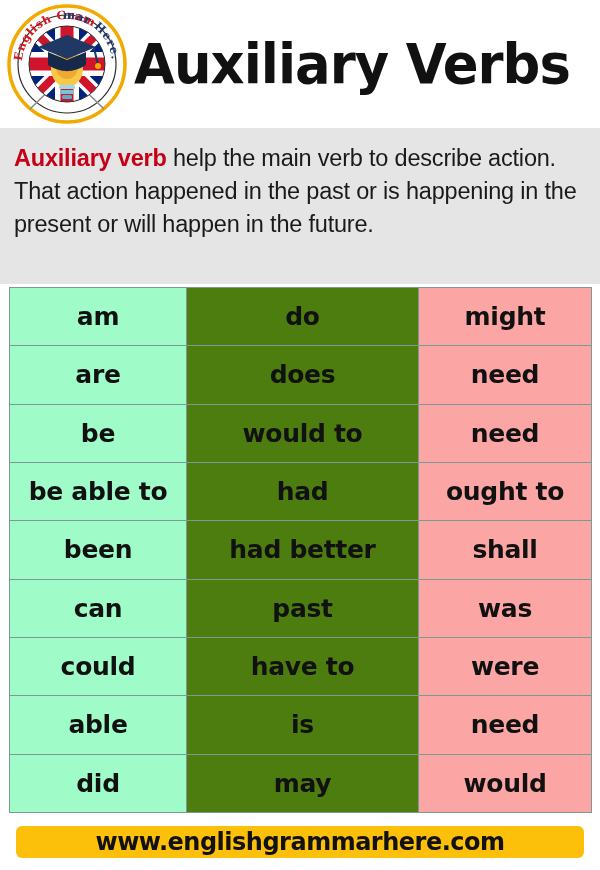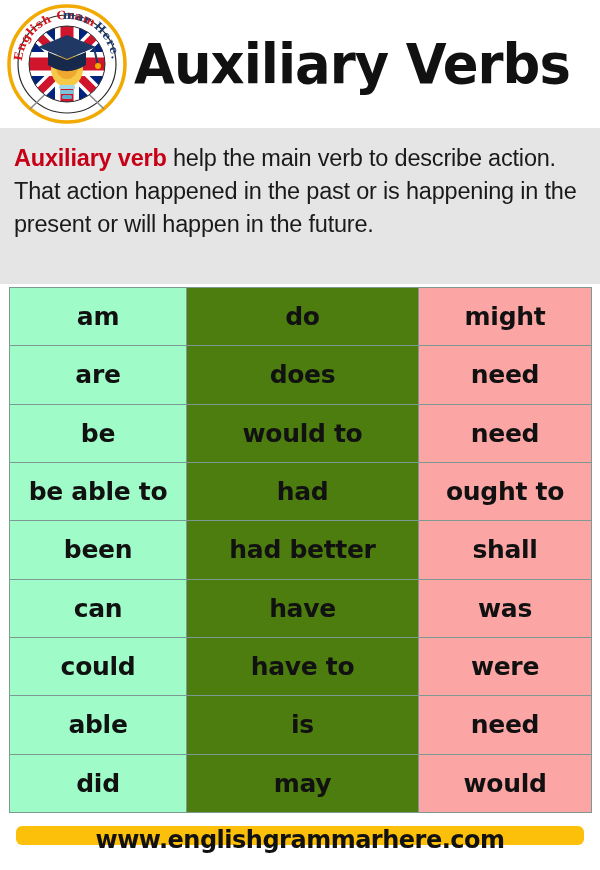--- a/index.html
+++ b/index.html
@@ -105,25 +105,26 @@
   .verb-table td.col-green { background: #9ffbc7; }
   .verb-table td.col-pink  { background: #4d7c0f; }
   .verb-table td.col-blue  { background: #fca5a5; }
 
   
   .footer {
     position: absolute;
     left: 16px;
     top: 826px;
     width: 568px;
-    height: 19px;
+    height: 32px;
     box-sizing: border-box;
     background: #fdc00a;
     border-radius: 6px;
     display: flex;
+    align-items: center;
     justify-content: center;
   }
   .footer-text {
     font-family: "DejaVu Sans", sans-serif;
     font-weight: bold;
     font-size: 24px;
     color: #111111;
     letter-spacing: -0.5px;
   }
 </style>
@@ -231,21 +232,21 @@
         <td class="col-pink">had</td>
         <td class="col-blue">ought to</td>
       </tr>
       <tr>
         <td class="col-green">been</td>
         <td class="col-pink">had better</td>
         <td class="col-blue">shall</td>
       </tr>
       <tr>
         <td class="col-green">can</td>
-        <td class="col-pink">have</td>
+        <td class="col-pink">past</td>
         <td class="col-blue">was</td>
       </tr>
       <tr>
         <td class="col-green">could</td>
         <td class="col-pink">have to</td>
         <td class="col-blue">were</td>
       </tr>
       <tr>
         <td class="col-green">able</td>
         <td class="col-pink">is</td>

